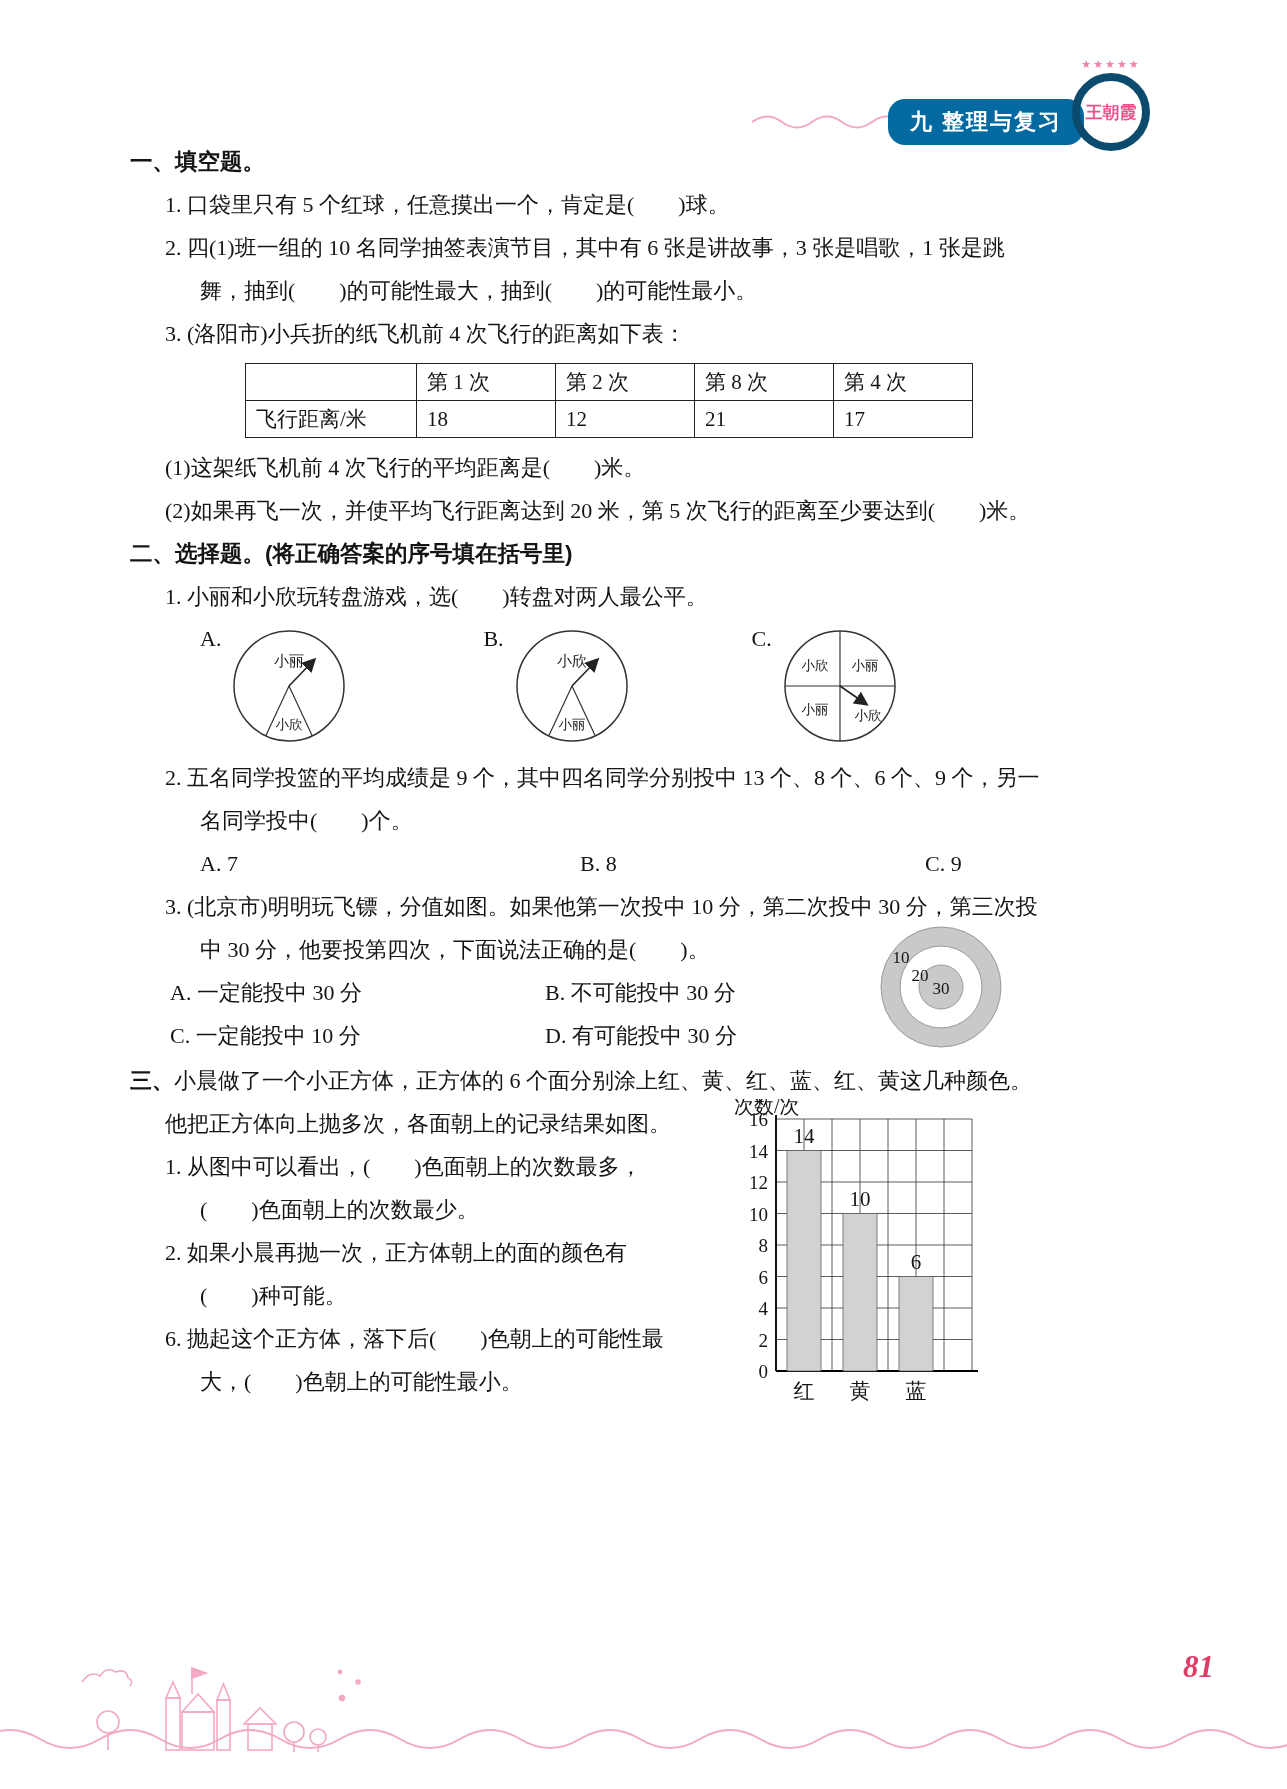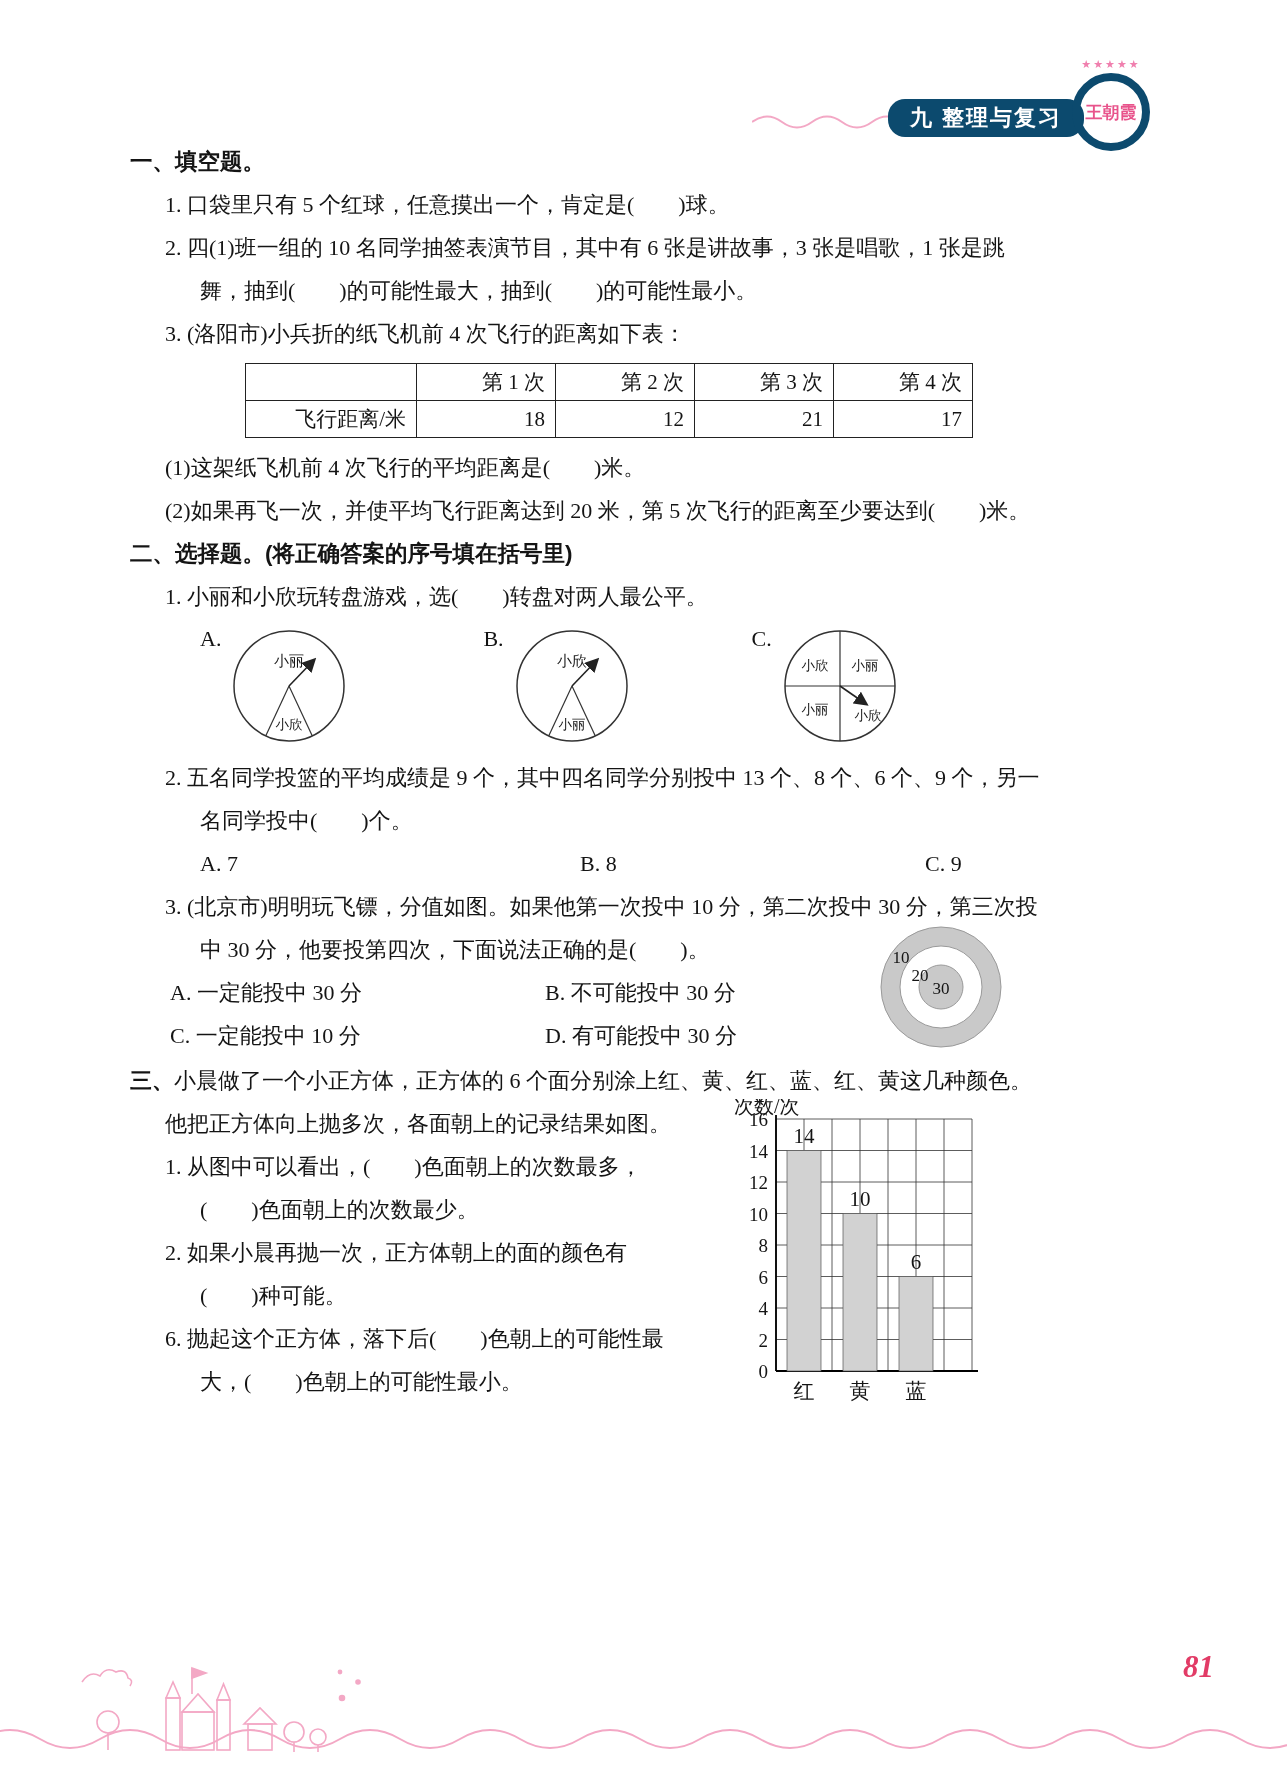--- a/index.html
+++ b/index.html
@@ -6,37 +6,37 @@
   .page{position:relative;width:1287px;height:1789px;background:#ffffff;overflow:hidden;
         font-family:"Liberation Serif",serif;color:#141414;}
   .content{position:absolute;left:130px;top:140px;width:915px;font-size:22px;line-height:43px;}
   .title{font-family:"Liberation Sans",sans-serif;font-weight:700;font-size:30px;text-align:center;
          letter-spacing:3px;margin:4px 0 16px 0;}
   .sec-head{font-family:"Liberation Sans",sans-serif;font-weight:700;font-size:22.5px;margin:0;}
   p.item{margin:0;padding-left:70px;text-indent:-35px;}
   .intro{margin:0;padding-left:35px;text-indent:-35px;}
   .intro .n{font-family:"Liberation Sans",sans-serif;font-weight:700;}
   .flight-table{border-collapse:collapse;margin:8px 0 8px 115px;font-size:21px;line-height:normal;}
-  .flight-table td{border:1.6px solid #222;height:36px;text-align:right;padding:0 10px;min-width:118px;}
+  .flight-table td{border:1.6px solid #222;height:36px;text-align:left;padding:0 10px;min-width:118px;}
   .flight-table td.c0{min-width:150px;}
   .spinners{display:flex;align-items:flex-start;margin:6px 0 4px 70px;line-height:normal;height:128px;}
   .sp{display:flex;align-items:flex-start;}
   .sp .opt{font-size:22px;margin:2px 8px 0 0;}
   .sp-b{margin-left:134px;}
   .sp-c{margin-left:120px;}
   .choices3{display:flex;margin-left:70px;gap:40px;}
   .choices3 span:nth-child(1){width:340px;}
   .choices3 span:nth-child(2){width:305px;}
   .q3wrap{position:relative;}
   .choices22{display:grid;grid-template-columns:375px 330px;margin-left:40px;}
   .dart{position:absolute;left:745px;top:36px;}
   .s3{position:relative;margin-top:2px;min-height:360px;}
   .s3items{width:545px;}
   .chart{position:absolute;left:600px;top:40px;}
-  .unit-badge{position:absolute;left:888px;top:99px;height:38px;padding:0 22px;background:#0c4a6e;
+  .unit-badge{position:absolute;left:888px;top:99px;height:46px;padding:0 22px;background:#0369a1;
       border-radius:17px;display:flex;align-items:center;justify-content:center;color:#ffffff;
       font-family:"Liberation Sans",sans-serif;font-weight:700;font-size:22px;letter-spacing:2px;}
   .logo{position:absolute;left:1058px;top:58px;width:106px;text-align:center;}
   .logo-stars{color:#f07fae;font-size:11px;letter-spacing:2px;line-height:12px;}
   .logo-circle{width:62px;height:62px;border:8px solid #0c4a6e;border-radius:50%;margin:3px auto 0;
       display:flex;align-items:center;justify-content:center;color:#e8538b;
       font-family:"Liberation Sans",sans-serif;font-weight:700;font-size:17px;}
   .page-num{position:absolute;left:1183px;top:1649px;font-size:31px;font-weight:700;font-style:italic;
       color:#e23b66;font-family:"Liberation Serif",serif;}
   svg text{font-family:"Liberation Serif",serif;fill:#141414;}
@@ -68,21 +68,21 @@
     <p class="item">1. 口袋里只有 5 个红球，任意摸出一个，肯定是(　　)球。</p>
     <p class="item">2. 四(1)班一组的 10 名同学抽签表演节目，其中有 6 张是讲故事，3 张是唱歌，1 张是跳舞，抽到(　　)的可能性最大，抽到(　　)的可能性最小。</p>
     <p class="item">3. (洛阳市)小兵折的纸飞机前 4 次飞行的距离如下表：</p>
 
     <table class="flight-table">
       <tbody>
         <tr>
           <td class="c0"></td>
           <td>第 1 次</td>
           <td>第 2 次</td>
-          <td>第 3 次</td>
+          <td>第 8 次</td>
           <td>第 4 次</td>
         </tr>
         <tr>
           <td class="c0">飞行距离/米</td>
           <td>18</td>
           <td>12</td>
           <td>21</td>
           <td>17</td>
         </tr>
       </tbody>

